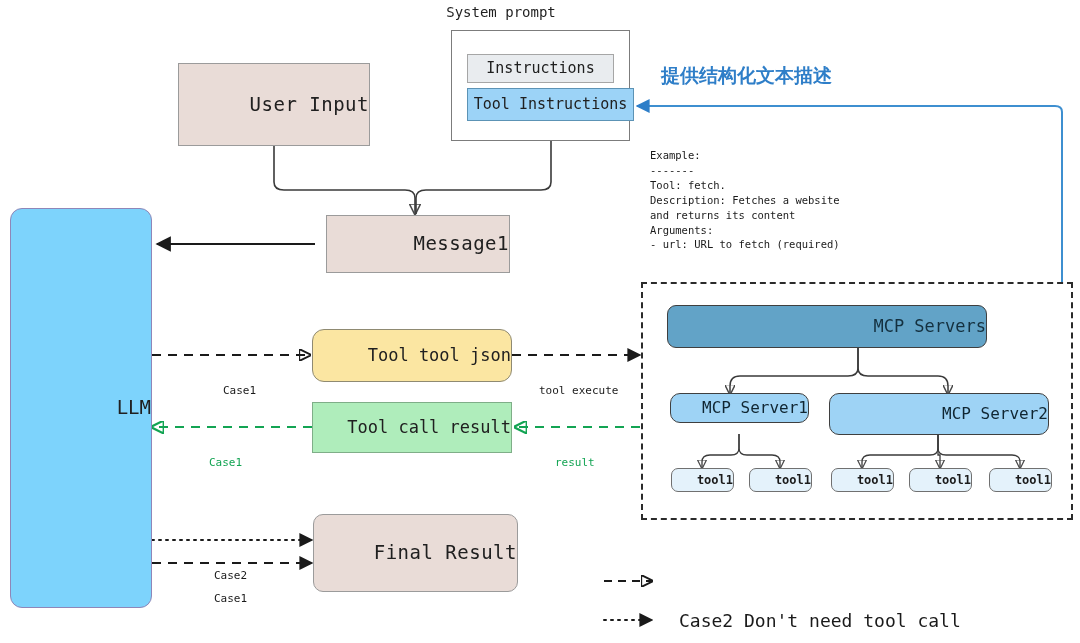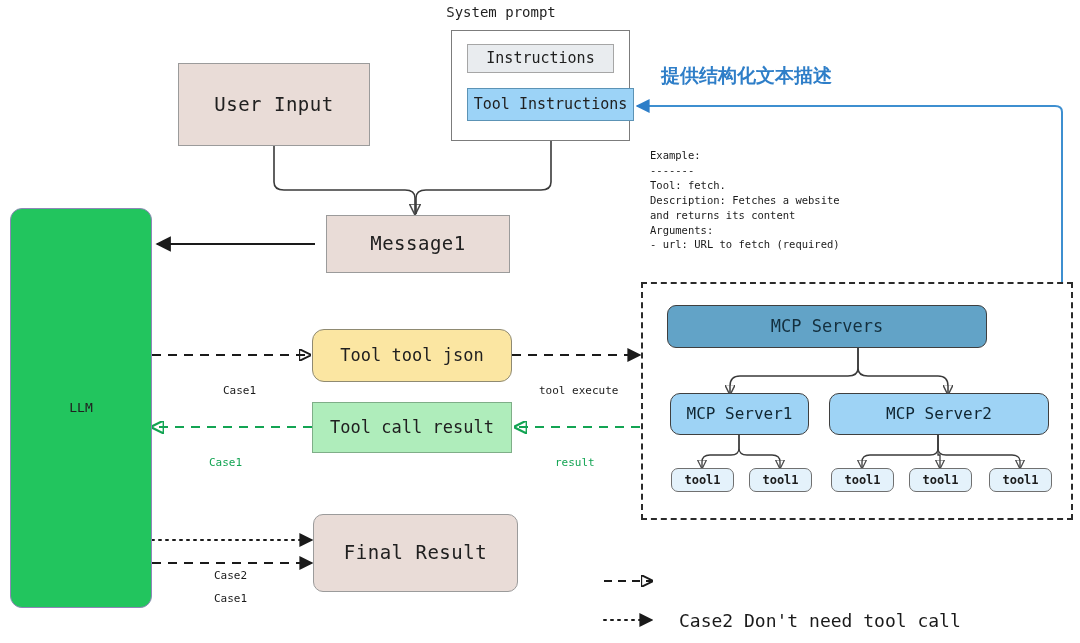--- a/index.html
+++ b/index.html
@@ -5,27 +5,27 @@
   html,body{margin:0;padding:0;background:#ffffff;}
   body{
     width:1080px;height:643px;position:relative;overflow:hidden;
     font-family:"DejaVu Sans Mono","Liberation Mono",monospace;
     color:#202020;
   }
   #canvas{position:absolute;inset:0;}
   svg.wires{position:absolute;left:0;top:0;width:1080px;height:643px;pointer-events:none;}
 
   .node{position:absolute;box-sizing:border-box;display:flex;align-items:center;
-        justify-content:center;text-align:center;}
+        justify-content:flex-end;text-align:center;}
   .node .lbl{display:block;line-height:1.25;}
 
   
   .pink{background:#E9DCD7;border:1px solid #9b9b9b;font-size:19px;letter-spacing:.5px;}
   .pink.round{border-radius:10px;}
-  .purple{background:#22c55e;border:1px solid #8f86b8;border-radius:12px;font-size:13px;}
+  .purple{background:#7dd3fc;border:1px solid #8f86b8;border-radius:12px;font-size:19px;}
   .yellow{background:#FBE6A2;border:1px solid #8f8a72;border-radius:12px;font-size:17px;}
   .green{background:#AFEDBB;border:1px solid #7fae88;font-size:17px;}
 
   .sysbox{background:#ffffff;border:1px solid #7c7c7c;}
   .instr{position:absolute;background:#E9ECEF;border:1px solid #a6a6a6;font-size:15px;}
   .tooldesc{position:absolute;background:#9CD3F7;border:1px solid #5c93b5;font-size:15px;}
   .caption{position:absolute;font-size:14px;color:#1f1f1f;white-space:nowrap;}
 
   .mcpwrap{position:absolute;border:2px dashed #2b2b2b;background:transparent;}
   .mcphead{position:absolute;background:#62A3C7;border:1.5px solid #3f3f3f;border-radius:9px;
@@ -103,21 +103,21 @@
     <path d="M604,581 L652,581" fill="none" stroke="#1a1a1a" stroke-width="2" stroke-dasharray="8,6" marker-end="url(#arrThin)"></path>
     <path d="M604,620 L652,620" fill="none" stroke="#1a1a1a" stroke-width="2" stroke-dasharray="2,5" stroke-linecap="round" marker-end="url(#arrB)"></path>
   </svg>
 
   <div class="caption" style="left:501px;top:4px;transform:translateX(-50%);">
     <span>System prompt</span>
   </div>
 
   <div class="node sysbox" style="left:451px;top:30px;width:179px;height:111px;"></div>
 
-  <div class="node instr" style="left:467px;top:44px;width:147px;height:29px;display:flex;align-items:center;justify-content:center;">
+  <div class="node instr" style="left:467px;top:54px;width:147px;height:29px;display:flex;align-items:center;justify-content:center;">
     <span class="lbl">Instructions</span>
   </div>
 
   <div class="node tooldesc" style="left:467px;top:88px;width:167px;height:33px;display:flex;align-items:center;justify-content:center;">
     <span class="lbl">Tool Instructions</span>
   </div>
 
   <div class="node pink" style="left:178px;top:63px;width:192px;height:83px;">
     <span class="lbl">User Input</span>
   </div>
@@ -151,21 +151,21 @@
 - url: URL to fetch (required)</div>
 
   <div class="cntext" style="left:661px;top:63px;">提供结构化文本描述</div>
 
   <div class="mcpwrap" style="left:641px;top:282px;width:428px;height:234px;"></div>
 
   <div class="node mcphead" style="left:667px;top:305px;width:320px;height:43px;">
     <span class="lbl">MCP Servers</span>
   </div>
 
-  <div class="node server" style="left:670px;top:393px;width:139px;height:42px;">
+  <div class="node server" style="left:670px;top:393px;width:139px;height:30px;">
     <span class="lbl">MCP Server1</span>
   </div>
 
   <div class="node server" style="left:829px;top:393px;width:220px;height:42px;">
     <span class="lbl">MCP Server2</span>
   </div>
 
   <div class="node tool" style="left:671px;top:468px;width:63px;height:24px;">
     <span class="lbl">tool1</span>
   </div>

